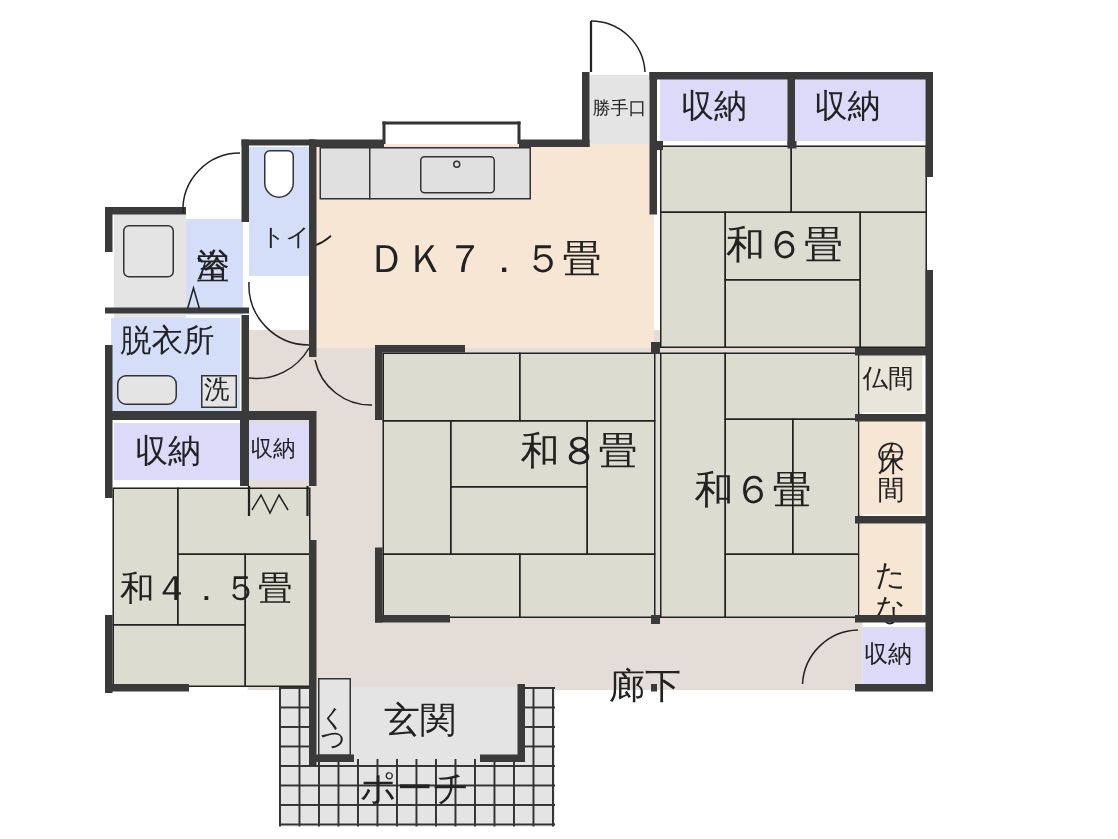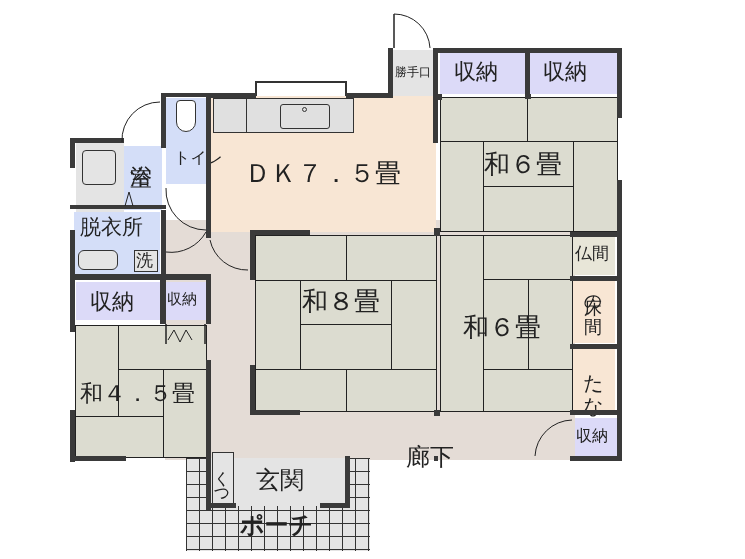--- a/index.html
+++ b/index.html
@@ -44,21 +44,21 @@
 
 <div class="room" style="left:255px;top:235px;width:182px;height:177px;background:#dcdcd0;"></div>
 <div class="tatami" style="left:255px;top:235px;width:92px;height:46px;"></div>
 <div class="tatami" style="left:346px;top:235px;width:91px;height:46px;"></div>
 <div class="tatami" style="left:255px;top:280px;width:46px;height:90px;"></div>
 <div class="tatami" style="left:300px;top:280px;width:92px;height:45px;"></div>
 <div class="tatami" style="left:300px;top:324px;width:92px;height:46px;"></div>
 <div class="tatami" style="left:391px;top:280px;width:46px;height:90px;"></div>
 <div class="tatami" style="left:255px;top:369px;width:92px;height:43px;"></div>
 <div class="tatami" style="left:346px;top:369px;width:91px;height:43px;"></div>
-<div class="lbl" style="left:302px;top:288px;font-size:26px;">和８畳</div>
+<div class="lbl" style="left:302px;top:288px;font-size:26px;padding-left:45px;">和８畳</div>
 
 <div class="room" style="left:440px;top:235px;width:133px;height:177px;background:#dcdcd0;"></div>
 <div class="tatami" style="left:440px;top:235px;width:44px;height:177px;"></div>
 <div class="tatami" style="left:483px;top:235px;width:90px;height:45px;"></div>
 <div class="tatami" style="left:483px;top:279px;width:46px;height:91px;"></div>
 <div class="tatami" style="left:528px;top:279px;width:45px;height:91px;"></div>
 <div class="tatami" style="left:483px;top:369px;width:90px;height:43px;"></div>
 <div class="lbl" style="left:463px;top:314px;font-size:26px;background:transparent;">和６畳</div>
 
 <div class="room" style="left:573px;top:235px;width:42px;height:40px;background:#e8e6d8;"></div>
@@ -94,21 +94,21 @@
 
 <div class="room" style="left:75px;top:325px;width:132px;height:133px;background:#dcdcd0;"></div>
 <div class="tatami" style="left:75px;top:325px;width:44px;height:92px;"></div>
 <div class="tatami" style="left:118px;top:325px;width:89px;height:45px;"></div>
 <div class="tatami" style="left:118px;top:369px;width:46px;height:48px;"></div>
 <div class="tatami" style="left:163px;top:369px;width:44px;height:89px;"></div>
 <div class="tatami" style="left:75px;top:416px;width:89px;height:42px;"></div>
 <div class="lbl" style="left:80px;top:382px;font-size:23px;">和４．５畳</div>
 
 <div class="room" style="left:186px;top:458px;width:184px;height:93px;background:#e4e4e4;background-image:linear-gradient(#333 1px, transparent 1px),linear-gradient(90deg,#333 1px, transparent 1px);background-size:13px 13px;"></div>
-<div class="lbl" style="left:240px;top:513px;font-size:24px;font-family:'DejaVu Sans',sans-serif;font-weight:bold;">ポーチ</div>
+<div class="lbl" style="left:240px;top:513px;font-size:24px;font-family:'DejaVu Sans',sans-serif;">ポーチ</div>
 
 <div class="room" style="left:207px;top:458px;width:140px;height:48px;background:#e4e4e4;"></div>
 <div class="abs" style="left:212px;top:452px;width:22px;height:52px;border:1px solid #333;background:#e4e4e4;"></div>
 <div class="lbl vtext" style="left:214px;top:460px;font-size:16px;">くつ</div>
 <div class="lbl" style="left:256px;top:468px;font-size:24px;">玄関</div>
 
 <div class="wall" style="left:206px;top:93px;width:50px;height:5px;"></div>
 <div class="wall" style="left:346px;top:93px;width:47px;height:5px;"></div>
 <div class="wall" style="left:388px;top:48px;width:5px;height:50px;"></div>
 <div class="wall" style="left:433px;top:48px;width:5px;height:95px;"></div>

